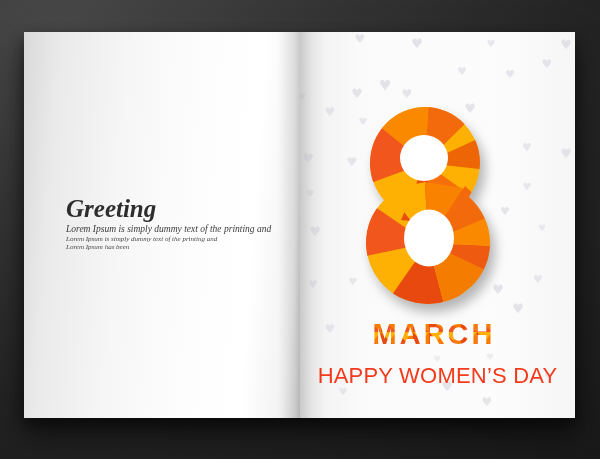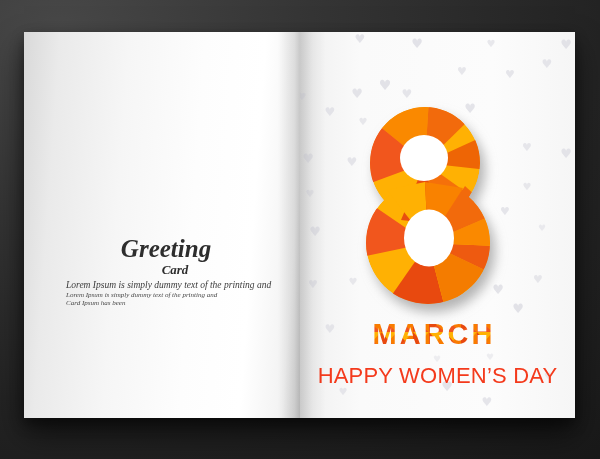--- a/index.html
+++ b/index.html
@@ -8,21 +8,21 @@
          font-family:"Liberation Sans", sans-serif;}
   .card{position:absolute;left:24px;top:32px;width:551px;height:386px;display:flex;
         box-shadow:0 16px 28px rgba(0,0,0,0.55), 0 6px 12px rgba(0,0,0,0.4);}
   
   .page-left{position:relative;width:276px;height:100%;
      background:linear-gradient(94deg,#d9d9d9 0%,#eaeaea 12%,#f6f6f6 35%,#fdfdfd 60%,#ffffff 80%,#f2f2f2 94%,#dcdcdc 100%);}
   .fold-left{position:absolute;right:0;top:0;bottom:0;width:22px;
      background:linear-gradient(to right, rgba(0,0,0,0), rgba(0,0,0,0.10) 75%, rgba(0,0,0,0.18) 100%);}
   .greeting-block{position:absolute;left:42px;top:164px;width:200px;}
   .greeting-title{font:bold italic 25px/1.05 "Liberation Serif","DejaVu Serif",serif;
-     color:#2d2d2d;text-align:center;letter-spacing:0;margin-top:40px;}
+     color:#2d2d2d;text-align:left;letter-spacing:0;}
   .greeting-sub{font:bold italic 13px/1.15 "Liberation Serif","DejaVu Serif",serif;
      color:#2d2d2d;text-align:center;transform:translateX(9px);margin-top:1px;}
   .greeting-body{margin-top:2px;}
   .line-normal{font:italic 9.5px/10.6px "Liberation Serif","DejaVu Serif",serif;color:#3b3b3b;white-space:nowrap;}
   .line-small{font:italic 7px/7px "Liberation Serif","DejaVu Serif",serif;color:#484848;white-space:nowrap;margin-top:1px;}
   
   .page-right{position:relative;width:275px;height:100%;overflow:hidden;
      background:linear-gradient(90deg,#e7e7e7 0%,#f2f2f2 5%,#fafafa 22%,#fcfcfc 70%,#f6f6f6 100%);}
   .fold-right{position:absolute;left:0;top:0;bottom:0;width:26px;
      background:linear-gradient(to right, rgba(0,0,0,0.13), rgba(0,0,0,0.05) 45%, rgba(0,0,0,0) 100%);}
@@ -38,25 +38,24 @@
 </style>
 </head>
 <body>
 
 <div class="scene">
   <div class="card">
 
     <div class="page-left">
       <div class="greeting-block">
         <div class="greeting-title">Greeting</div>
-        <div class="greeting-sub">Card</div>
         <div class="greeting-body">
           <div class="line-normal">Lorem Ipsum is simply dummy text of the printing and</div>
           <div class="line-small">Lorem Ipsum is simply dummy text of the printing and</div>
-          <div class="line-small">Card Ipsum has been</div>
+          <div class="line-small">Lorem Ipsum has been</div>
         </div>
       </div>
       <div class="fold-left"></div>
     </div>
 
     <div class="page-right">
       <div class="hearts-layer" id="hearts-layer">
           <span class="heart" style="left: 60px; top: 8px; font-size: 12px; opacity: 0.85;">♥</span>
           <span class="heart" style="left: 117px; top: 13px; font-size: 13px; opacity: 0.9;">♥</span>
           <span class="heart" style="left: 191px; top: 13px; font-size: 10px; opacity: 0.7;">♥</span>

